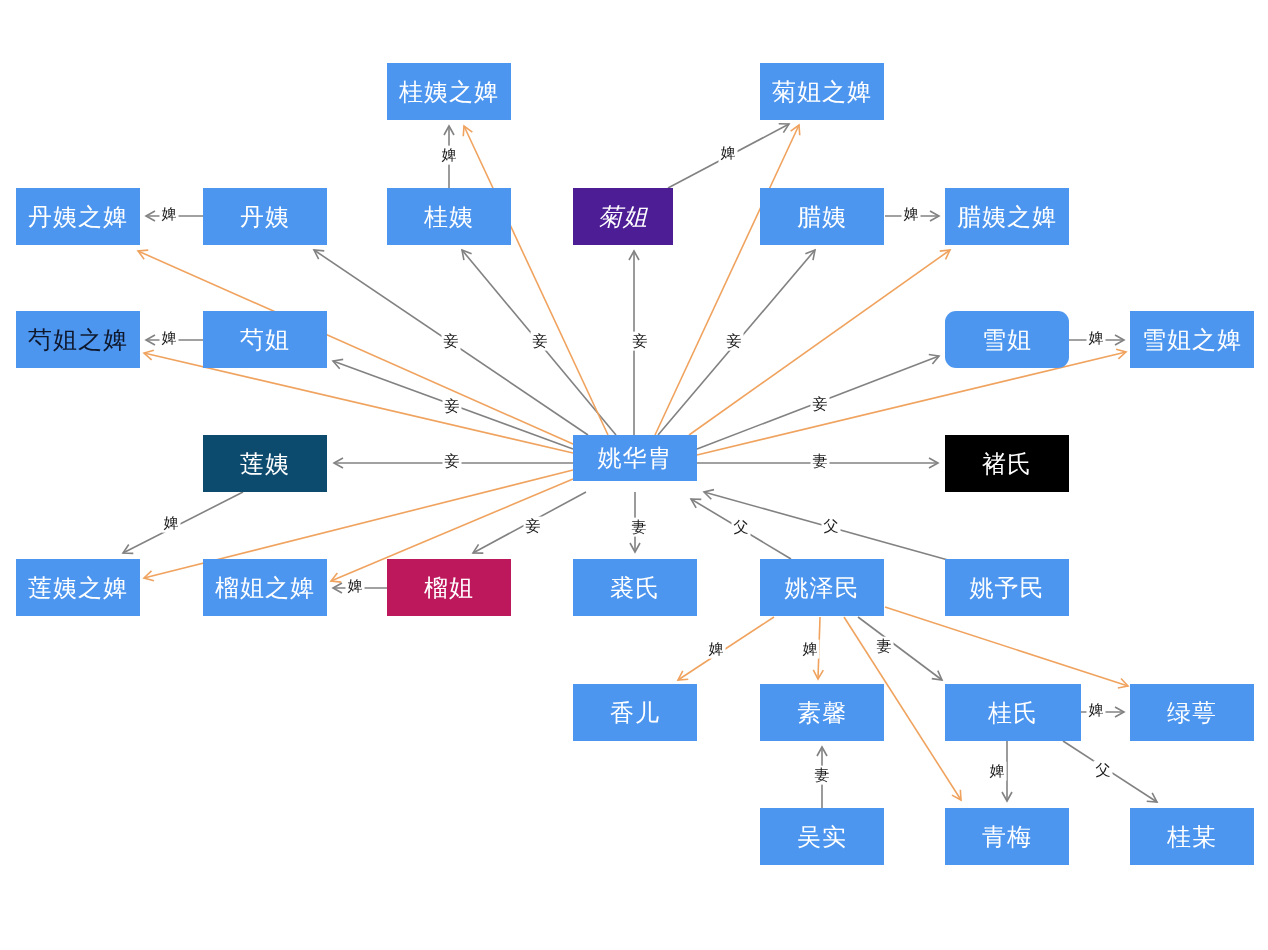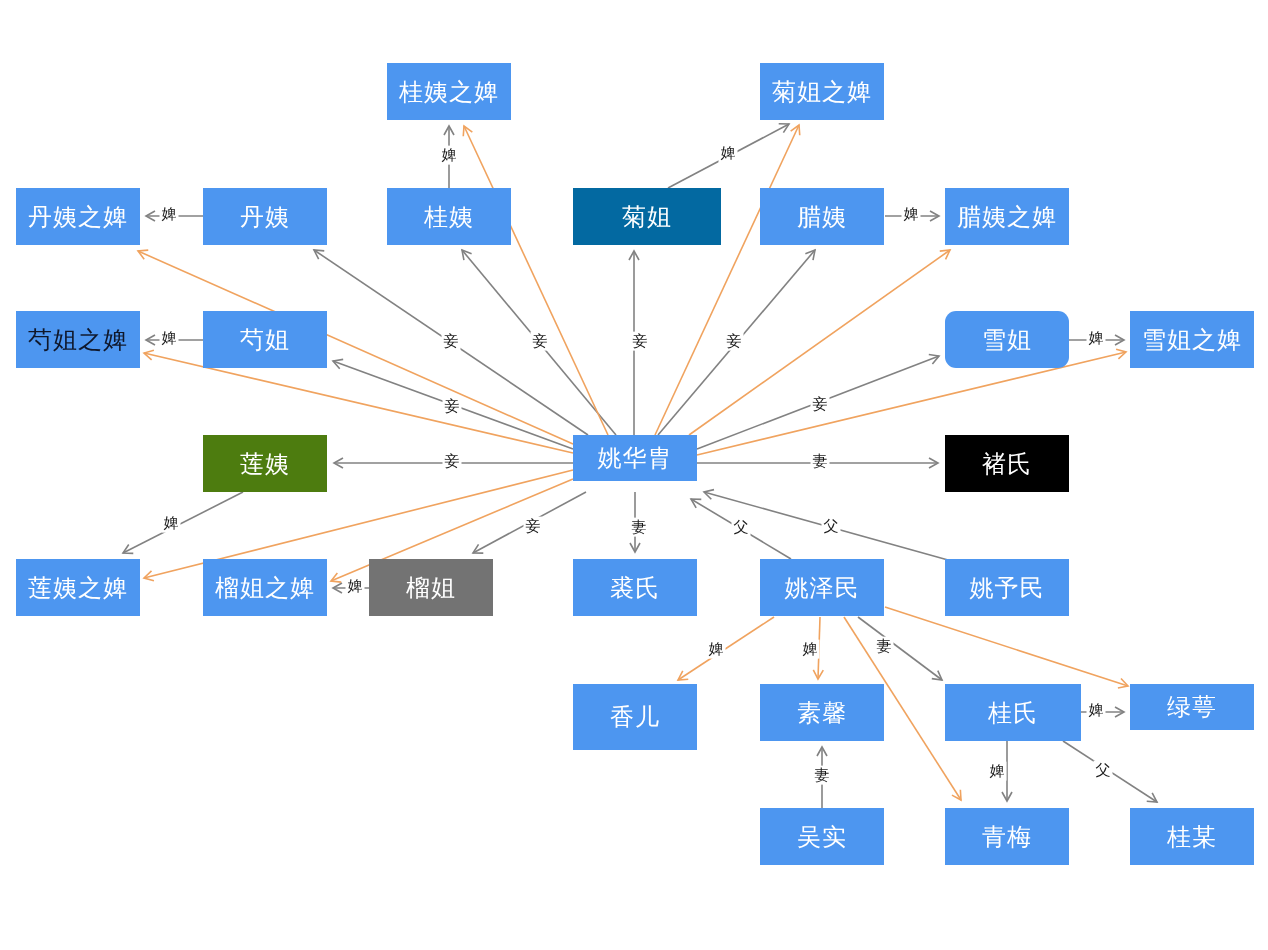--- a/index.html
+++ b/index.html
@@ -105,78 +105,78 @@
       </div>
       <div class="node blue" style="left: 16px; top: 188px; width: 124px; height: 57px; background: rgb(77, 150, 240); color: rgb(255, 255, 255);">
         <span>丹姨之婢</span>
       </div>
       <div class="node blue" style="left: 203px; top: 188px; width: 124px; height: 57px; background: rgb(77, 150, 240); color: rgb(255, 255, 255);">
         <span>丹姨</span>
       </div>
       <div class="node blue" style="left: 387px; top: 188px; width: 124px; height: 57px; background: rgb(77, 150, 240); color: rgb(255, 255, 255);">
         <span>桂姨</span>
       </div>
-      <div class="node blue" style="left: 573px; top: 188px; width: 148px; height: 57px; background: #0369a1; color: rgb(255, 255, 255);">
+      <div class="node blue" style="left: 573px; top: 188px; width: 100px; height: 57px; background: #4c1d95; color: rgb(255, 255, 255); font-style: italic;">
         <span>菊姐</span>
       </div>
       <div class="node blue" style="left: 760px; top: 188px; width: 124px; height: 57px; background: rgb(77, 150, 240); color: rgb(255, 255, 255);">
         <span>腊姨</span>
       </div>
       <div class="node blue" style="left: 945px; top: 188px; width: 124px; height: 57px; background: rgb(77, 150, 240); color: rgb(255, 255, 255);">
         <span>腊姨之婢</span>
       </div>
       <div class="node blue" style="left: 16px; top: 311px; width: 124px; height: 57px; background: rgb(77, 150, 240); color: #0f172a;">
         <span>芍姐之婢</span>
       </div>
       <div class="node blue" style="left: 203px; top: 311px; width: 124px; height: 57px; background: rgb(77, 150, 240); color: rgb(255, 255, 255);">
         <span>芍姐</span>
       </div>
       <div class="node blue" style="left: 945px; top: 311px; width: 124px; height: 57px; background: rgb(77, 150, 240); color: rgb(255, 255, 255); border-radius: 11px;">
         <span>雪姐</span>
       </div>
       <div class="node blue" style="left: 1130px; top: 311px; width: 124px; height: 57px; background: rgb(77, 150, 240); color: rgb(255, 255, 255);">
         <span>雪姐之婢</span>
       </div>
-      <div class="node blue" style="left: 203px; top: 435px; width: 124px; height: 57px; background: #4d7c0f; color: rgb(255, 255, 255);">
+      <div class="node blue" style="left: 203px; top: 435px; width: 124px; height: 57px; background: #0c4a6e; color: rgb(255, 255, 255);">
         <span>莲姨</span>
       </div>
       <div class="node blue" style="left: 573px; top: 435px; width: 124px; height: 46px; background: rgb(77, 150, 240); color: rgb(255, 255, 255);">
         <span>姚华胄</span>
       </div>
       <div class="node black" style="left: 945px; top: 435px; width: 124px; height: 57px; background: rgb(0, 0, 0); color: rgb(255, 255, 255);">
         <span>褚氏</span>
       </div>
       <div class="node blue" style="left: 16px; top: 559px; width: 124px; height: 57px; background: rgb(77, 150, 240); color: rgb(255, 255, 255);">
         <span>莲姨之婢</span>
       </div>
       <div class="node blue" style="left: 203px; top: 559px; width: 124px; height: 57px; background: rgb(77, 150, 240); color: rgb(255, 255, 255);">
         <span>榴姐之婢</span>
       </div>
-      <div class="node blue" style="left: 369px; top: 559px; width: 124px; height: 57px; background: #737373; color: rgb(255, 255, 255);">
+      <div class="node blue" style="left: 387px; top: 559px; width: 124px; height: 57px; background: #be185d; color: rgb(255, 255, 255);">
         <span>榴姐</span>
       </div>
       <div class="node blue" style="left: 573px; top: 559px; width: 124px; height: 57px; background: rgb(77, 150, 240); color: rgb(255, 255, 255);">
         <span>裘氏</span>
       </div>
       <div class="node blue" style="left: 760px; top: 559px; width: 124px; height: 57px; background: rgb(77, 150, 240); color: rgb(255, 255, 255);">
         <span>姚泽民</span>
       </div>
       <div class="node blue" style="left: 945px; top: 559px; width: 124px; height: 57px; background: rgb(77, 150, 240); color: rgb(255, 255, 255);">
         <span>姚予民</span>
       </div>
-      <div class="node blue" style="left: 573px; top: 684px; width: 124px; height: 66px; background: rgb(77, 150, 240); color: rgb(255, 255, 255);">
+      <div class="node blue" style="left: 573px; top: 684px; width: 124px; height: 57px; background: rgb(77, 150, 240); color: rgb(255, 255, 255);">
         <span>香儿</span>
       </div>
       <div class="node blue" style="left: 760px; top: 684px; width: 124px; height: 57px; background: rgb(77, 150, 240); color: rgb(255, 255, 255);">
         <span>素馨</span>
       </div>
       <div class="node blue" style="left: 945px; top: 684px; width: 136px; height: 57px; background: rgb(77, 150, 240); color: rgb(255, 255, 255);">
         <span>桂氏</span>
       </div>
-      <div class="node blue" style="left: 1130px; top: 684px; width: 124px; height: 46px; background: rgb(77, 150, 240); color: rgb(255, 255, 255);">
+      <div class="node blue" style="left: 1130px; top: 684px; width: 124px; height: 57px; background: rgb(77, 150, 240); color: rgb(255, 255, 255);">
         <span>绿萼</span>
       </div>
       <div class="node blue" style="left: 760px; top: 808px; width: 124px; height: 57px; background: rgb(77, 150, 240); color: rgb(255, 255, 255);">
         <span>吴实</span>
       </div>
       <div class="node blue" style="left: 945px; top: 808px; width: 124px; height: 57px; background: rgb(77, 150, 240); color: rgb(255, 255, 255);">
         <span>青梅</span>
       </div>
       <div class="node blue" style="left: 1130px; top: 808px; width: 124px; height: 57px; background: rgb(77, 150, 240); color: rgb(255, 255, 255);">
         <span>桂某</span>

